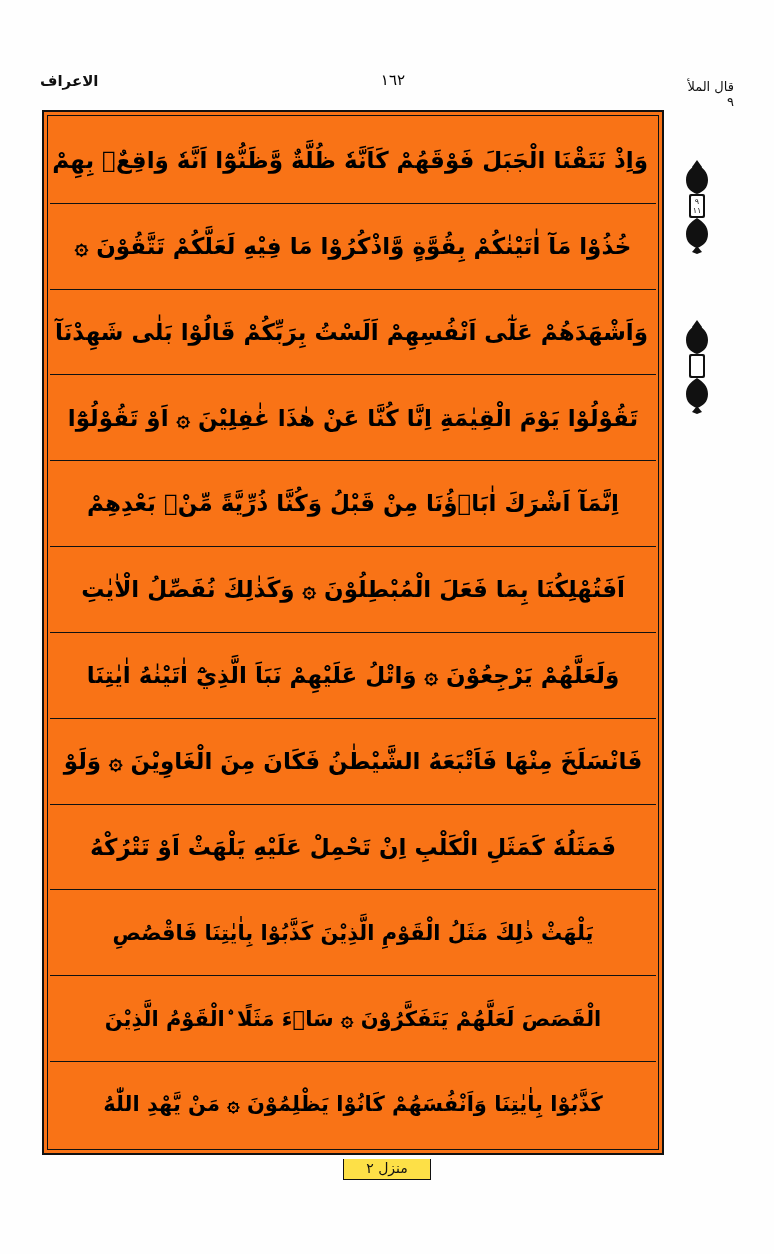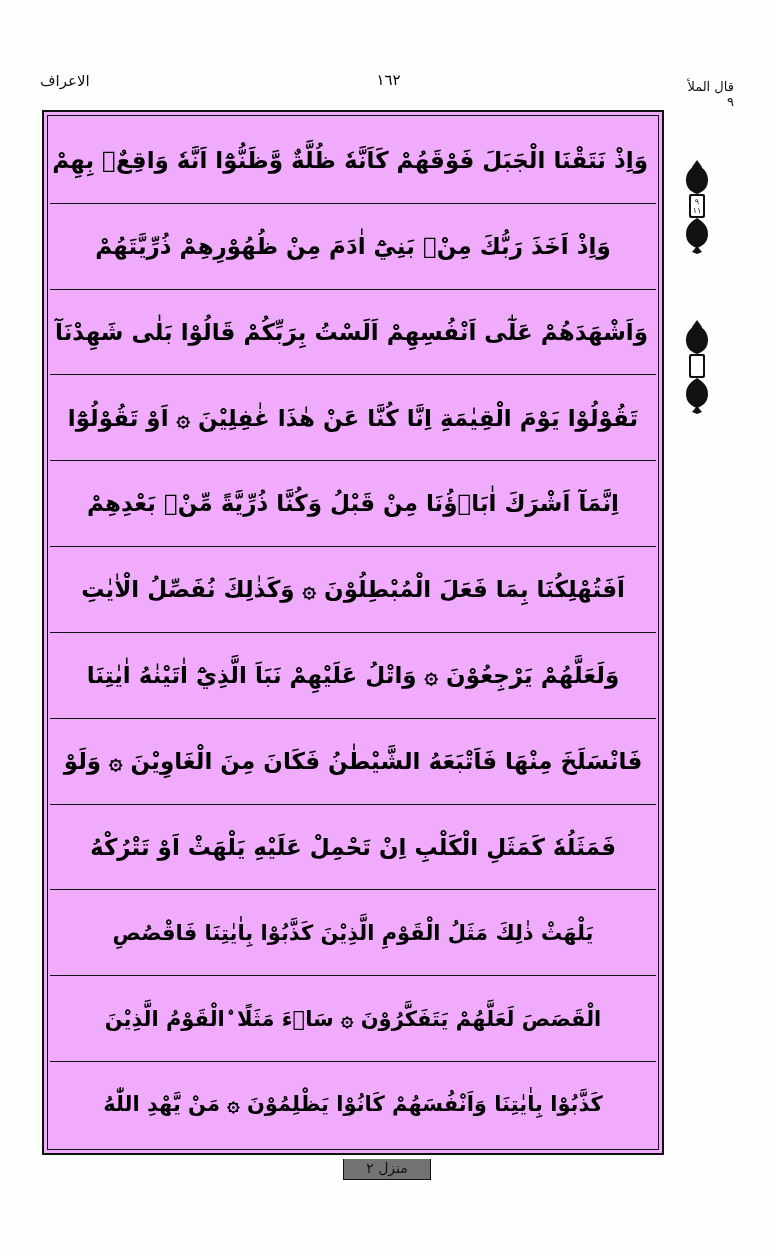--- a/index.html
+++ b/index.html
@@ -44,37 +44,38 @@
   }
   .header-right {
     text-align: right;
     line-height: 1.05;
   }
   .header-right .line1 { display: block; font-size: 13px; margin-top: 27px; }
   .header-right .line2 { display: block; font-size: 13px; margin-top: 1px; }
   .header-left {
     text-align: left;
     font-size: 15px;
+    font-weight: bold;
   }
   .header-center {
     font-size: 15px;
     color: #000000;
     padding-bottom: 3px;
   }
 
   
   .frame {
     position: absolute;
     left: 42px;
     top: 110px;
     width: 622px;
     height: 1045px;
     border: 2px solid #111;
     box-sizing: border-box;
-    background: #f0abfc;
+    background: #f97316;
   }
   .frame-inner {
     position: absolute;
     left: 3px; top: 3px; right: 3px; bottom: 3px;
     border: 1px solid #111;
   }
 
   .lines {
     position: absolute;
     left: 6px; top: 6px; right: 6px; bottom: 6px;
@@ -126,21 +127,21 @@
     text-align: center;
   }
   .footer-box {
     display: inline-block;
     border: 1.5px solid #111;
     border-top: none;
     padding: 1px 16px 3px 16px;
     font-size: 14px;
     font-family: "DejaVu Sans", sans-serif;
     color: #111;
-    background: #737373;
+    background: #fde047;
     min-width: 54px;
   }
 </style>
 </head>
 <body>
 
 <div class="page">
 
   <div class="header">
     <div class="header-side header-right">
@@ -151,21 +152,21 @@
     <div class="header-side header-left">الاعراف</div>
   </div>
 
   <div class="frame">
     <div class="frame-inner"></div>
     <div class="lines">
       <div class="aya-line">
           <div class="aya-text">وَاِذْ نَتَقْنَا الْجَبَلَ فَوْقَهُمْ كَاَنَّهٗ ظُلَّةٌ وَّظَنُّوْٓا اَنَّهٗ وَاقِعٌۢ بِهِمْ</div>
         </div>
       <div class="aya-line">
-          <div class="aya-text">وَاِذْ اَخَذَ رَبُّكَ مِنْۢ بَنِيْٓ اٰدَمَ مِنْ ظُهُوْرِهِمْ ذُرِّيَّتَهُمْ</div>
+          <div class="aya-text">خُذُوْا مَآ اٰتَيْنٰكُمْ بِقُوَّةٍ وَّاذْكُرُوْا مَا فِيْهِ لَعَلَّكُمْ تَتَّقُوْنَ ۞</div>
         </div>
       <div class="aya-line">
           <div class="aya-text">وَاَشْهَدَهُمْ عَلٰٓى اَنْفُسِهِمْ اَلَسْتُ بِرَبِّكُمْ قَالُوْا بَلٰى شَهِدْنَآ اَنْ</div>
         </div>
       <div class="aya-line">
           <div class="aya-text">تَقُوْلُوْا يَوْمَ الْقِيٰمَةِ اِنَّا كُنَّا عَنْ هٰذَا غٰفِلِيْنَ ۞ اَوْ تَقُوْلُوْٓا</div>
         </div>
       <div class="aya-line">
           <div class="aya-text">اِنَّمَآ اَشْرَكَ اٰبَاۤؤُنَا مِنْ قَبْلُ وَكُنَّا ذُرِّيَّةً مِّنْۢ بَعْدِهِمْ</div>
         </div>

